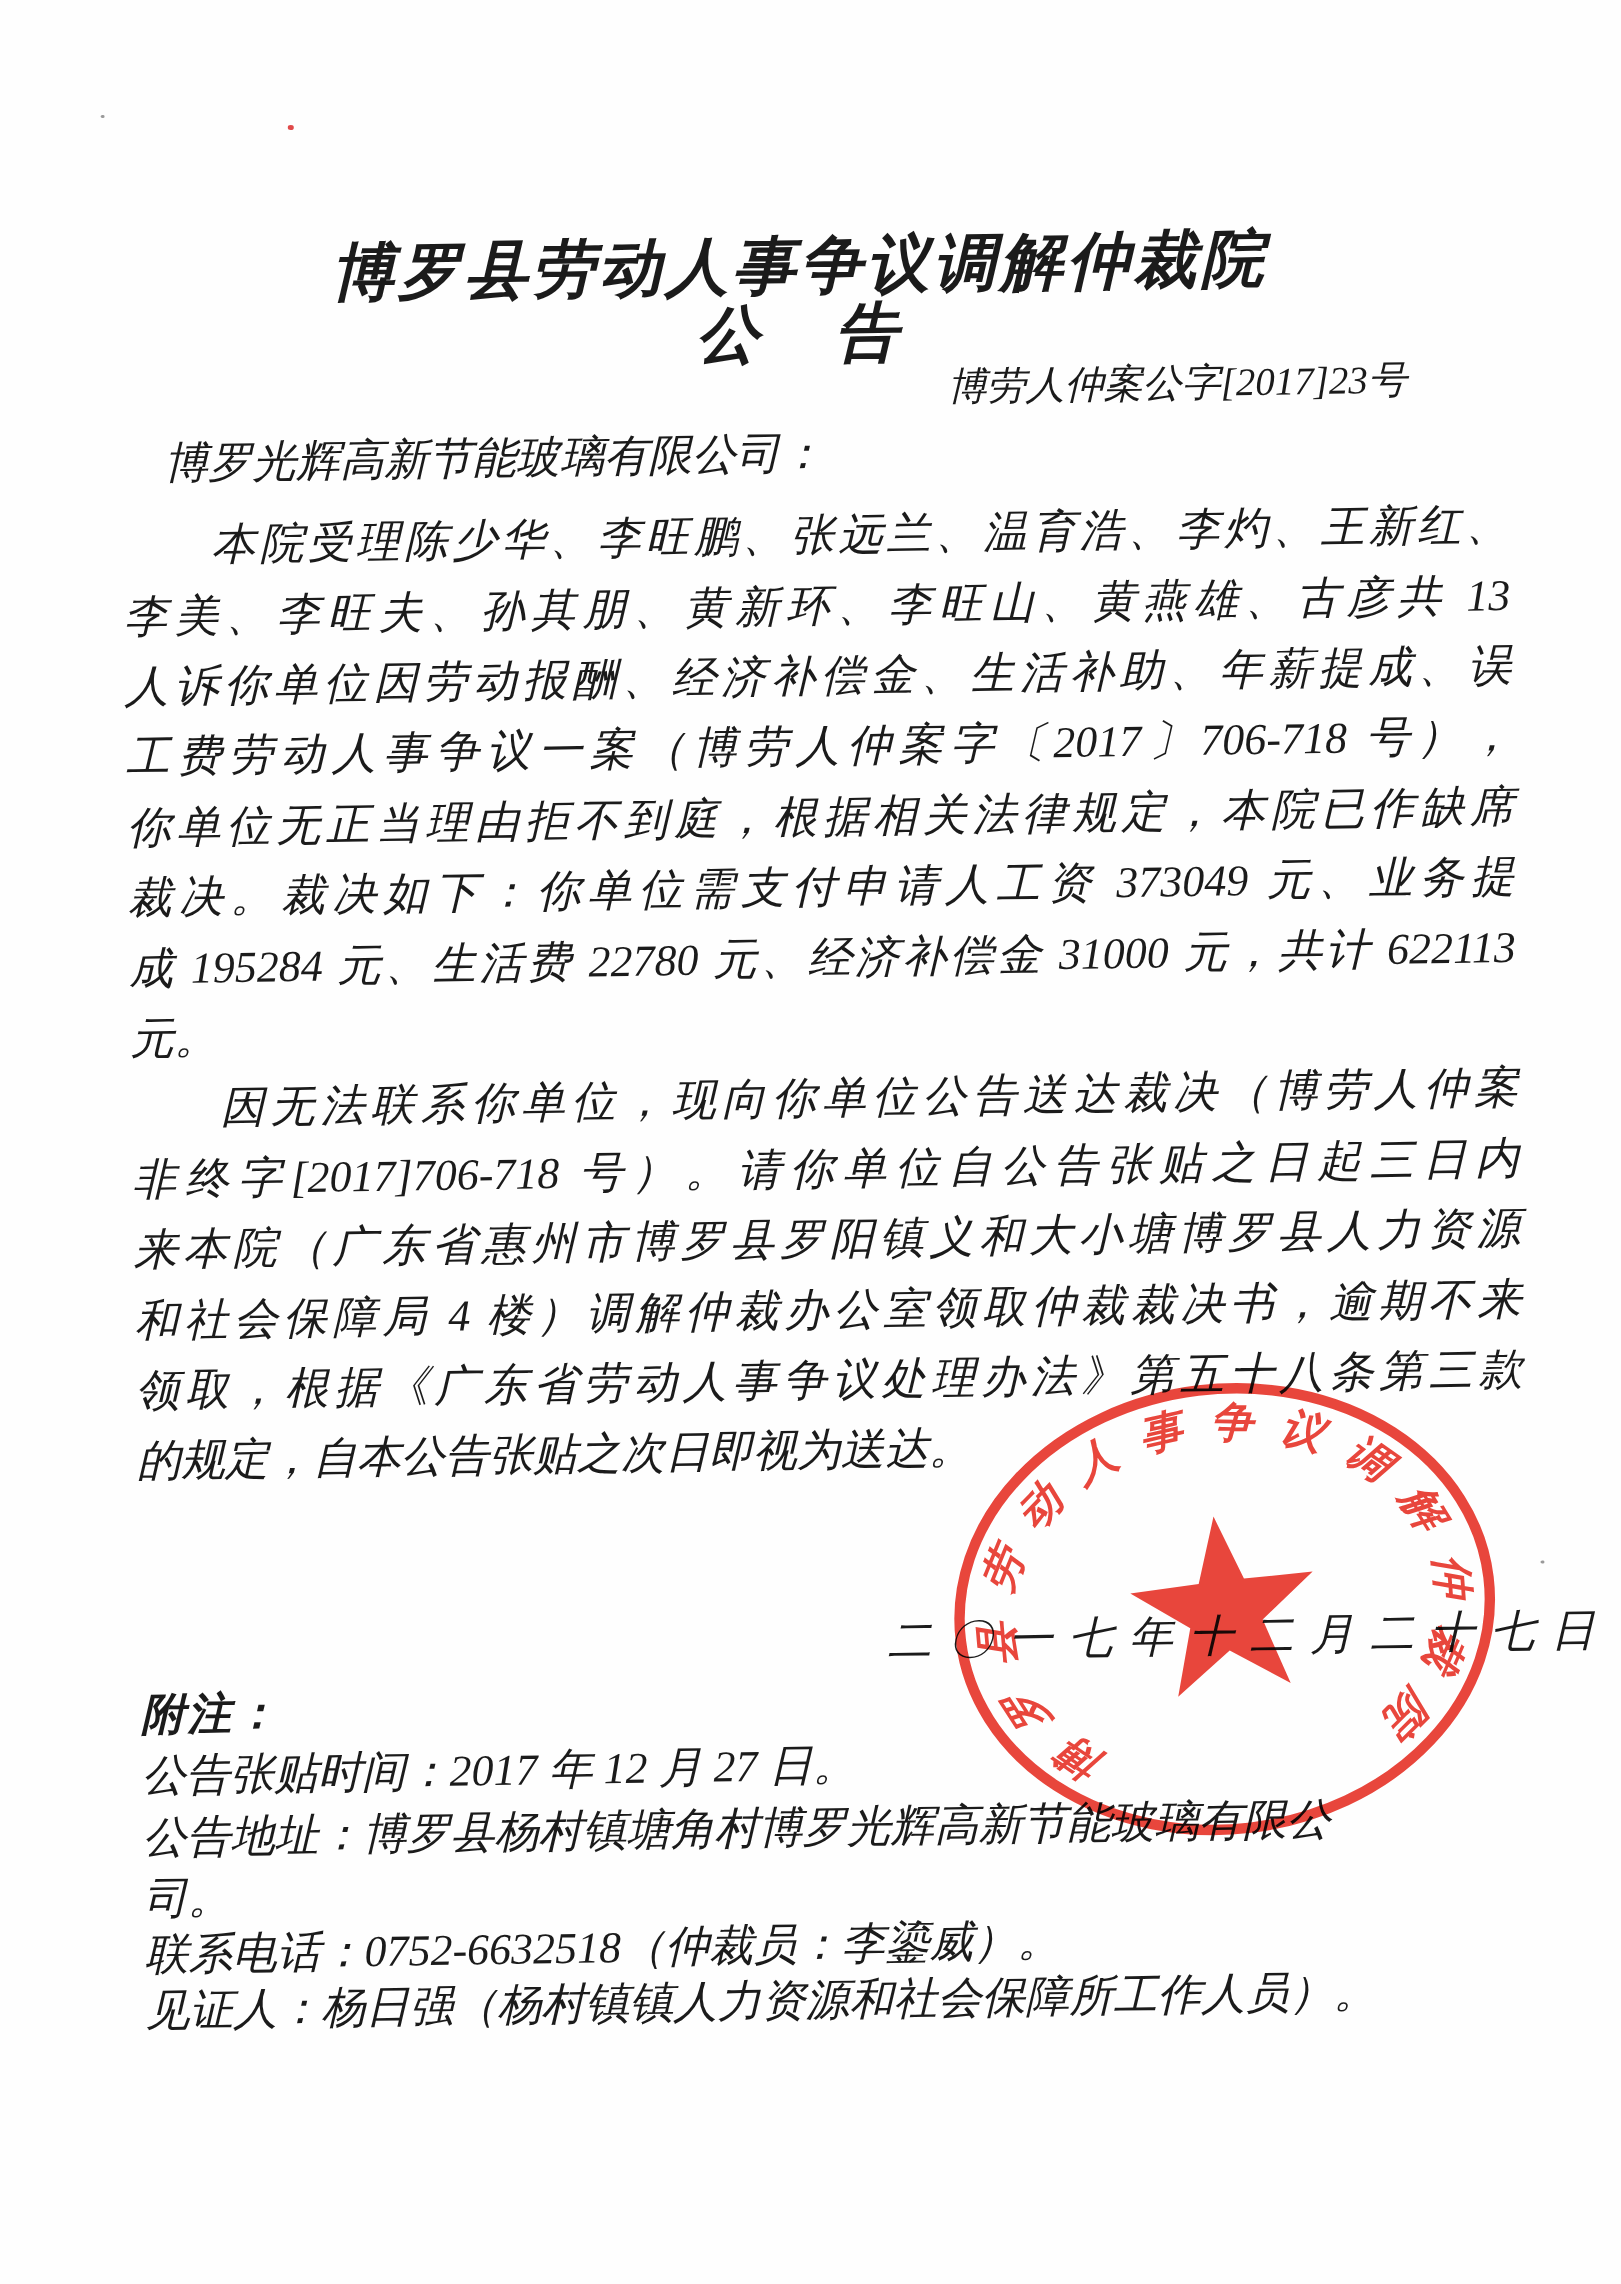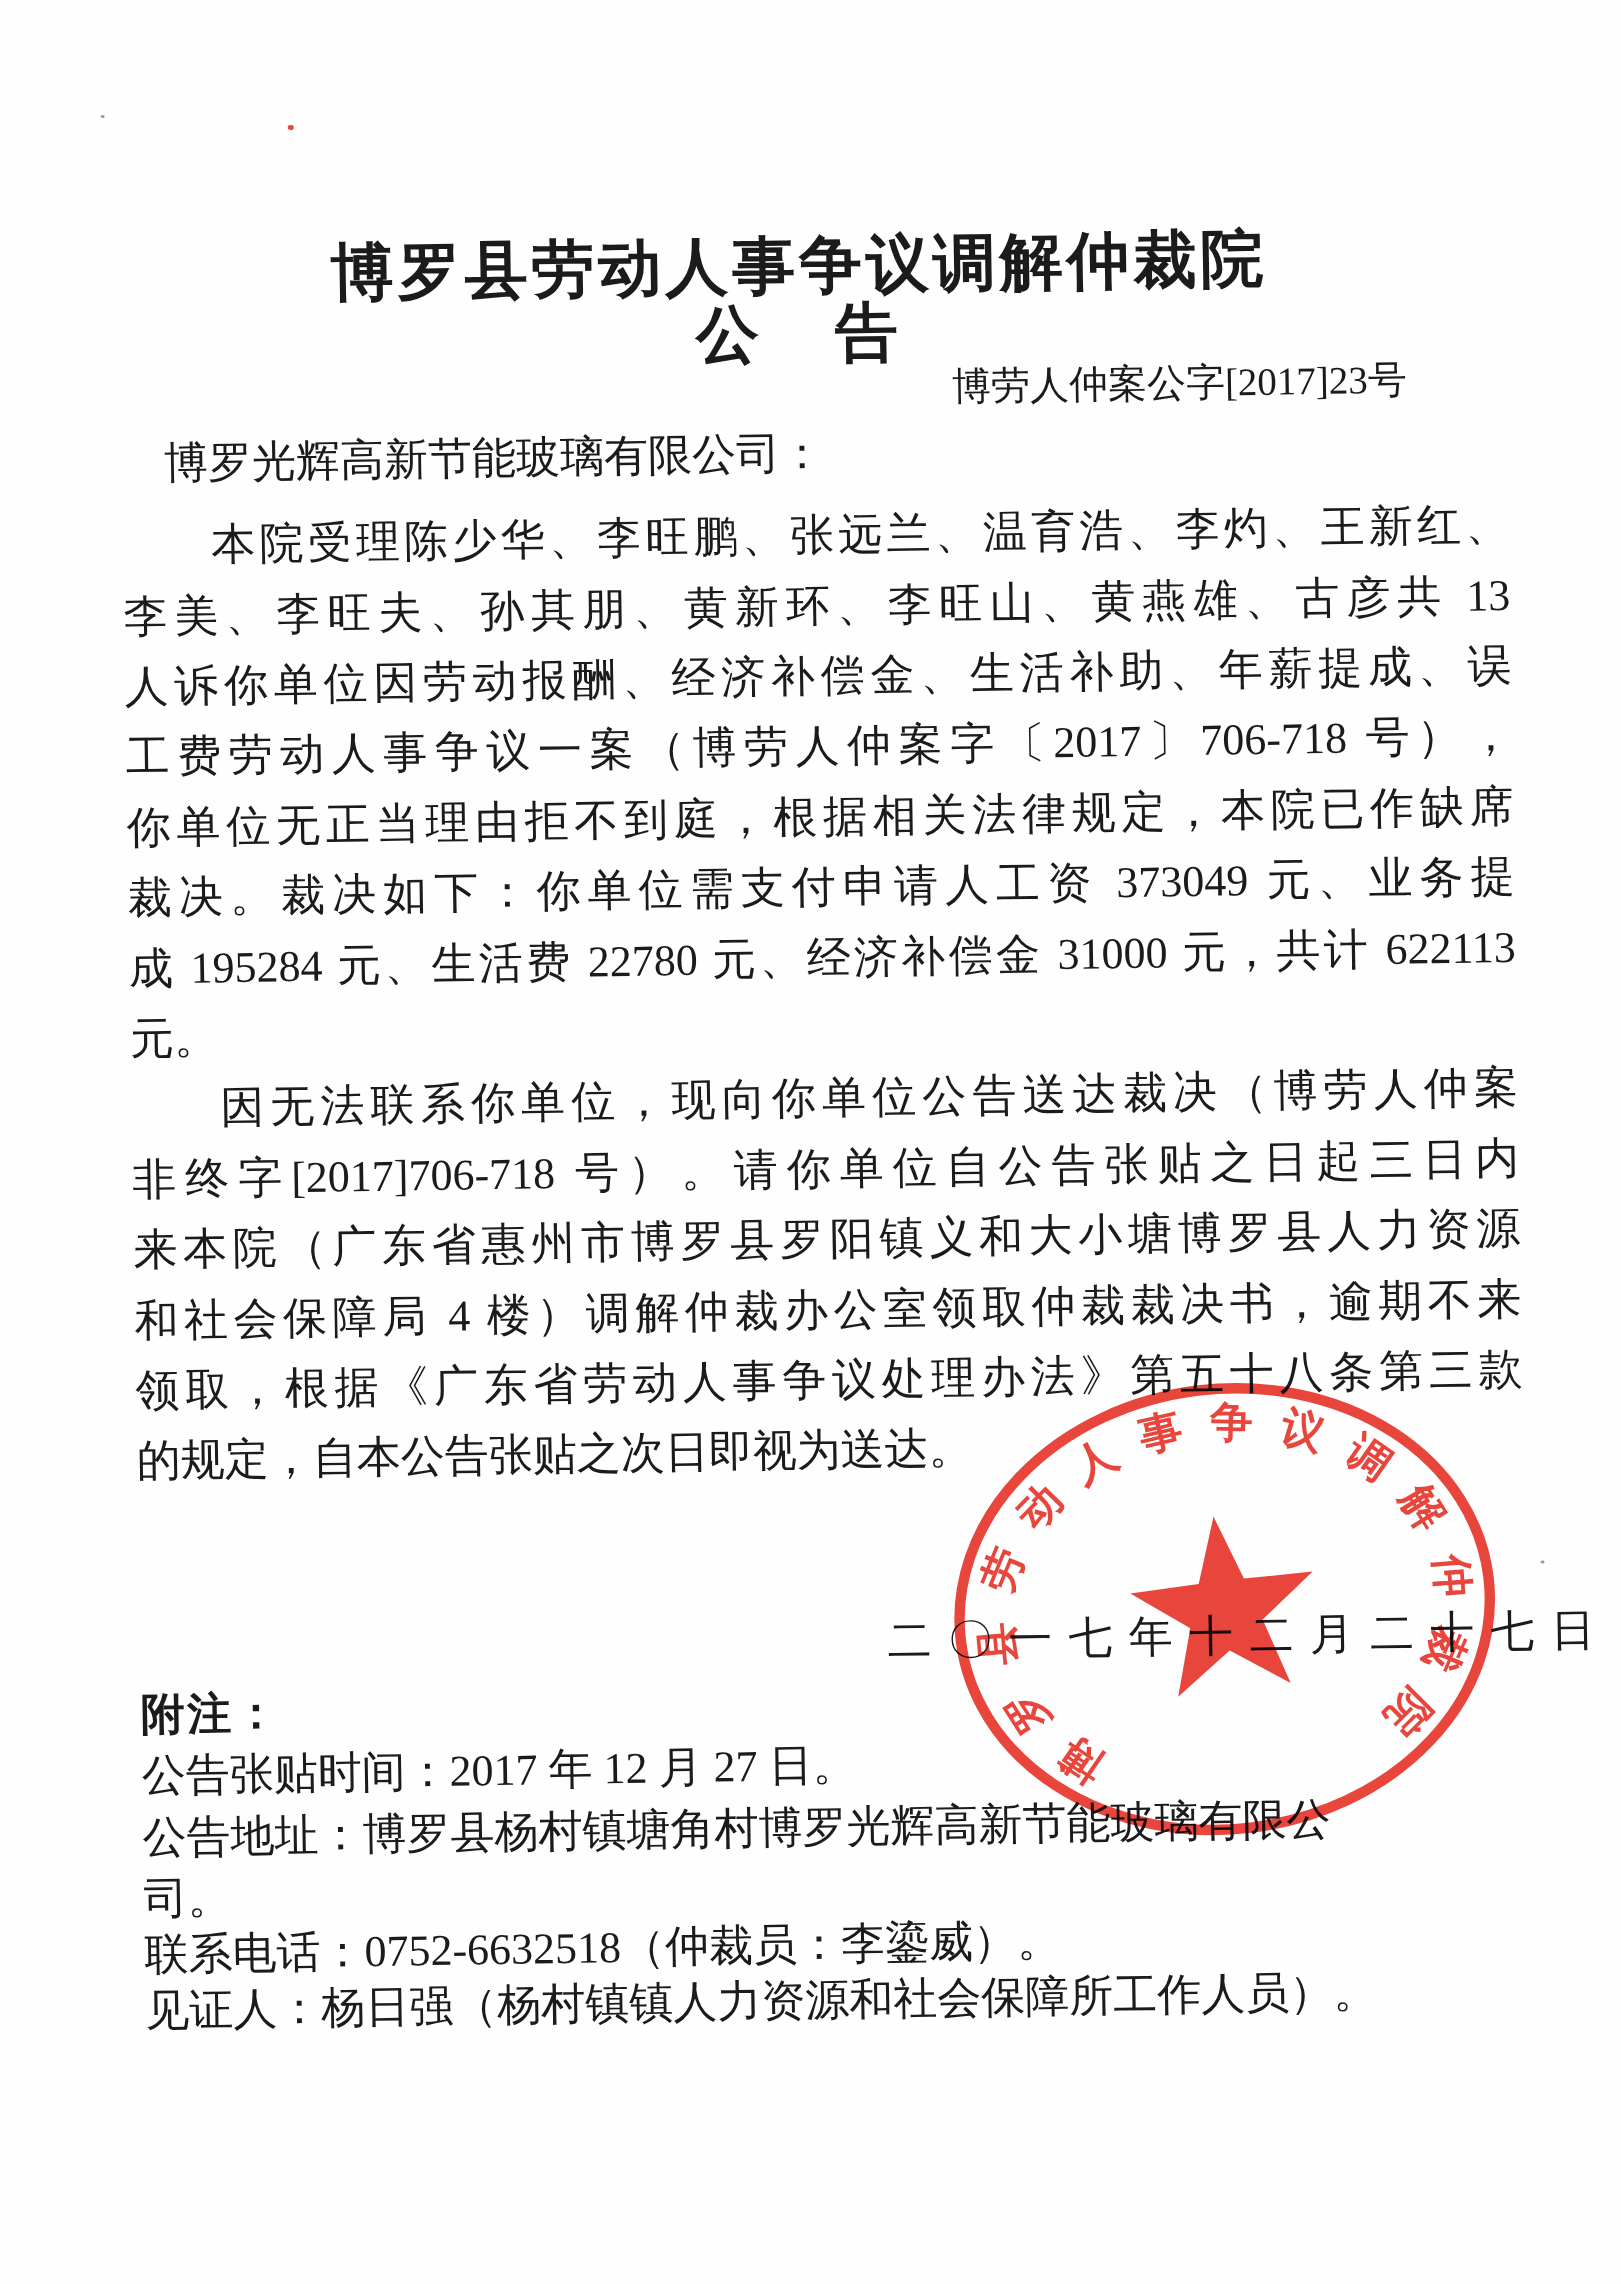--- a/index.html
+++ b/index.html
@@ -3,20 +3,21 @@
 <meta charset="utf-8">
 <style>
   html,body{margin:0;padding:0;background:#e9e9e9;}
   .page{
     position:relative;
     width:1622px;height:2284px;
     background:#fefefe;
     overflow:hidden;
     font-family:"Liberation Serif","DejaVu Serif",serif;
     color:#1b1b1b;
+    font-style:italic;
   }
   .content{
     position:absolute;inset:0;
     transform:rotate(-0.9deg);
     transform-origin:50% 45%;
   }
   .abs{position:absolute;}
   .doc-title{
     left:0;width:100%;top:223px;
     text-align:center;

